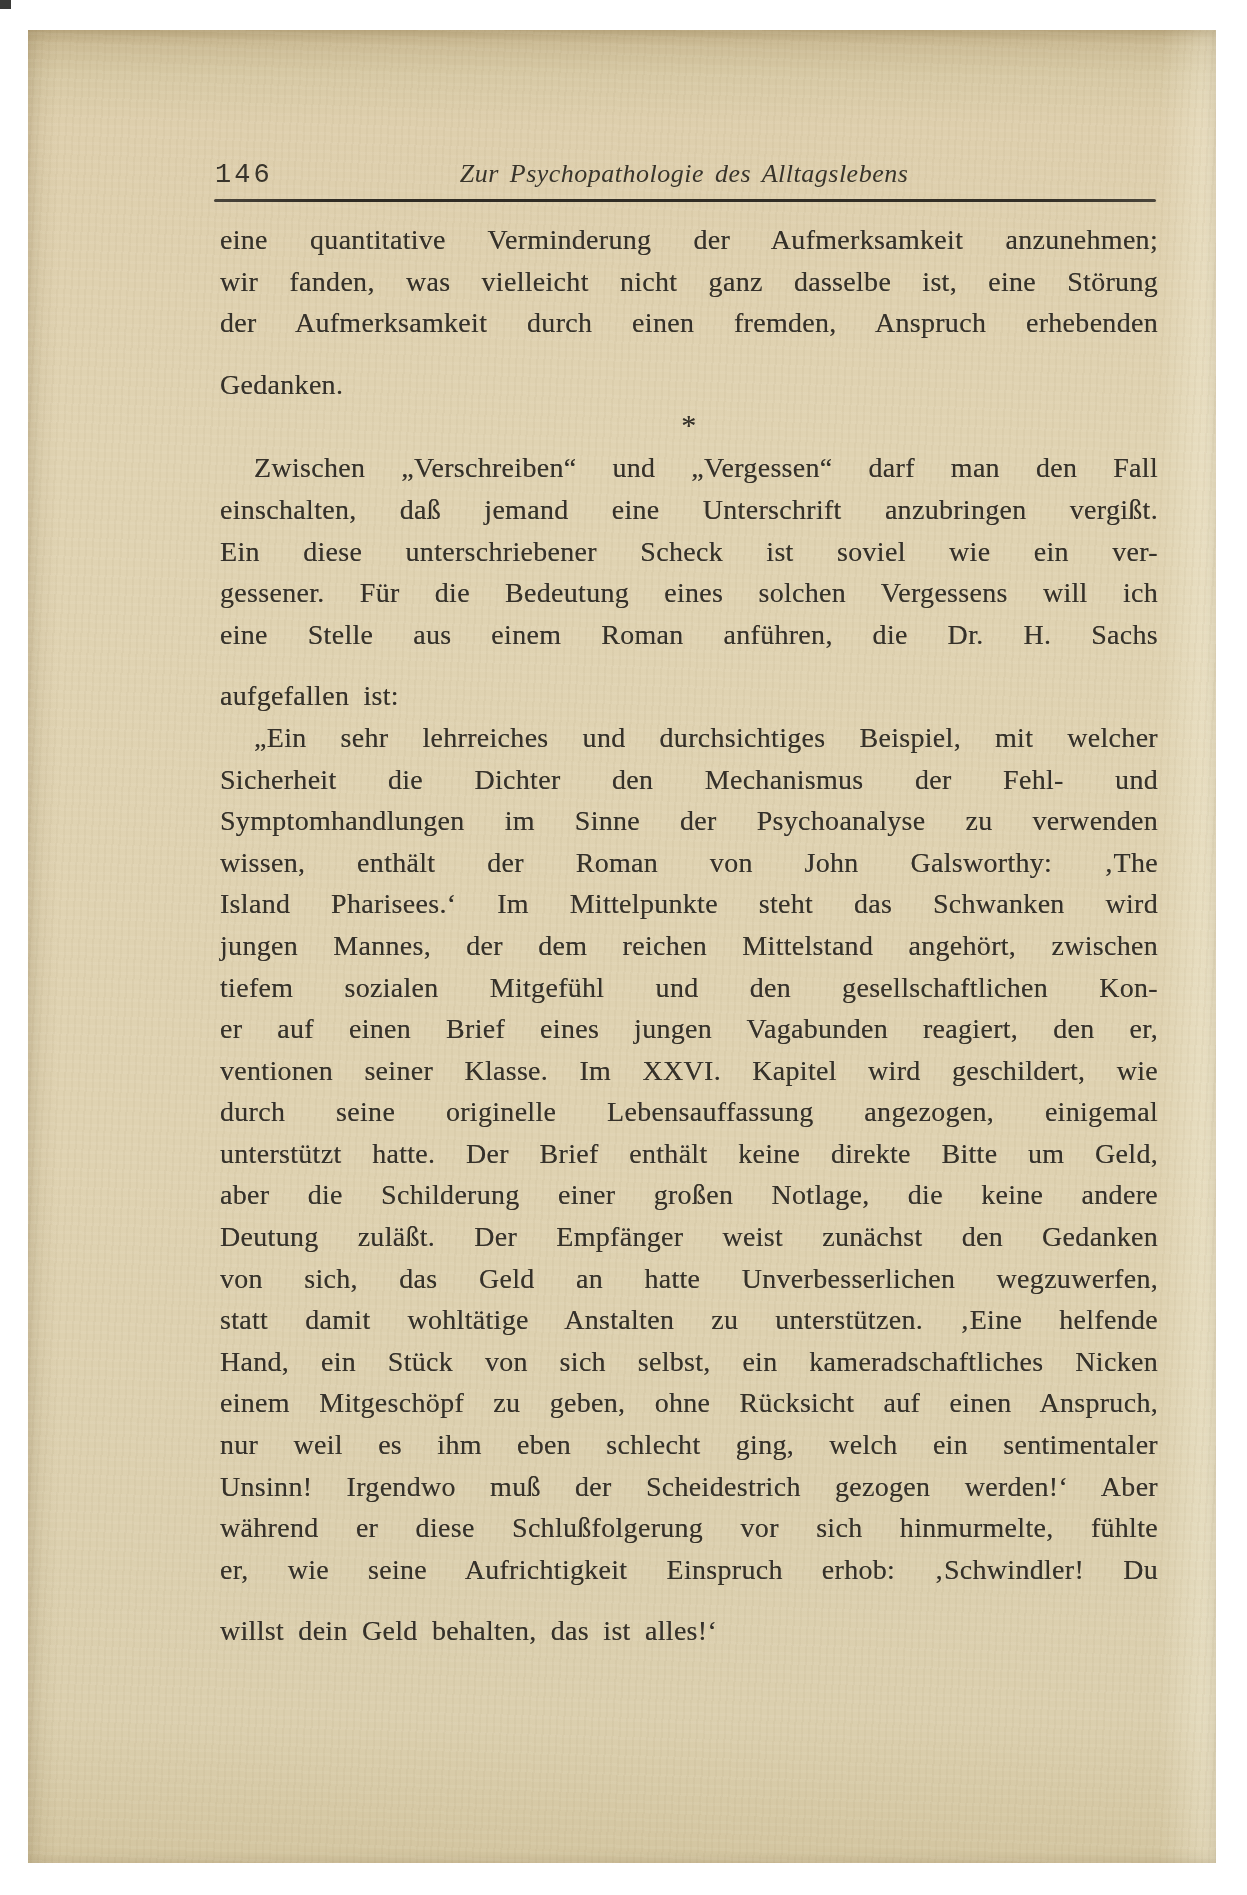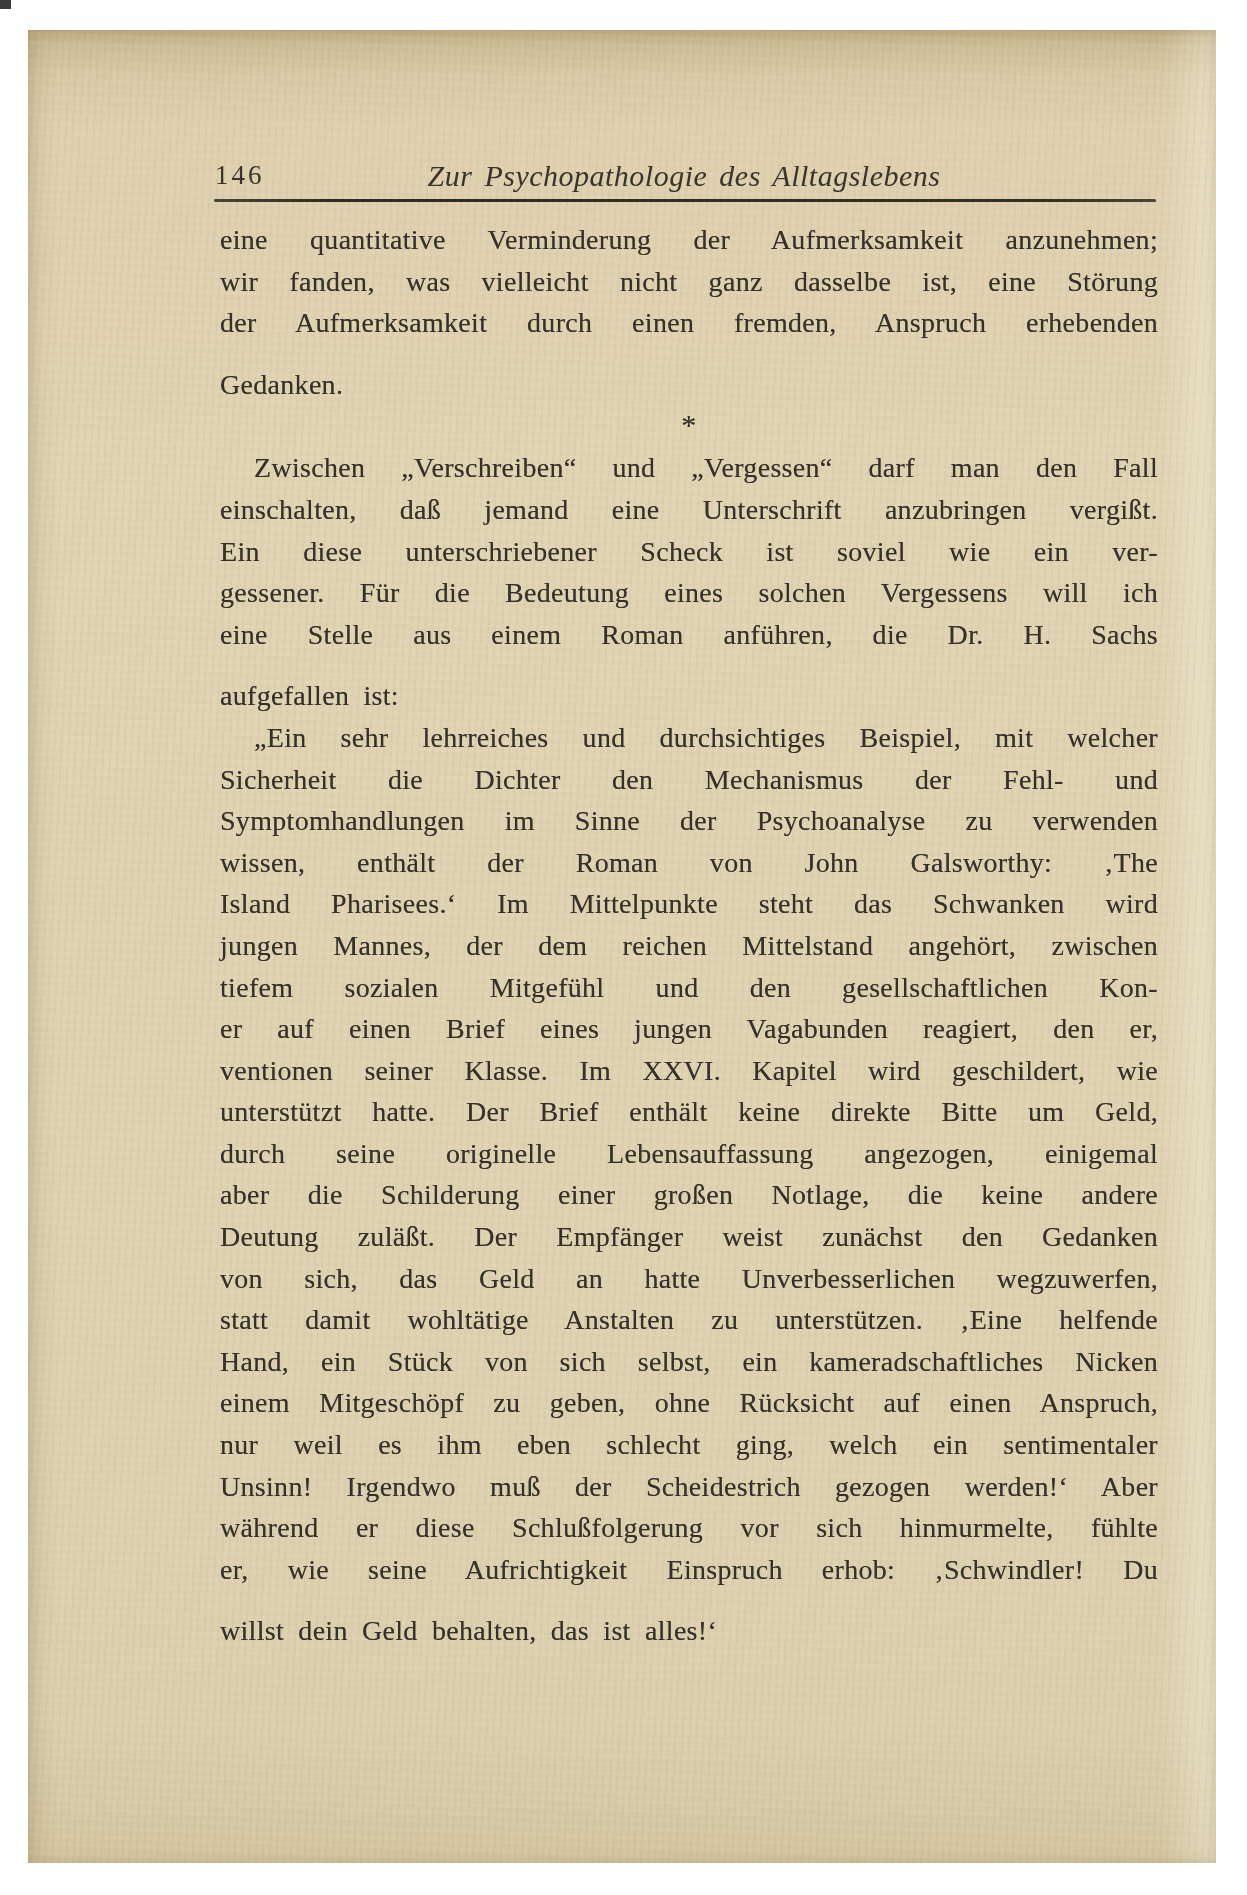--- a/index.html
+++ b/index.html
@@ -41,27 +41,28 @@
       repeating-linear-gradient(93deg, rgba(120,100,60,0.045) 0 2px, rgba(0,0,0,0) 2px 7px),
       repeating-linear-gradient(2deg, rgba(255,255,240,0.05) 0 3px, rgba(0,0,0,0) 3px 9px);
     pointer-events: none;
   }
   .pagenum {
     position: absolute;
     left: 187px; top: 130px;
     font-size: 27px;
     letter-spacing: 3px;
     color: #38342b;
+    font-family: Liberation Mono, monospace;
   }
   .runtitle {
     position: absolute;
     left: 187px; top: 129px;
     width: 938px;
     text-align: center;
-    font-size: 30px;
+    font-size: 26px;
     font-style: italic;
     letter-spacing: 0.5px;
     word-spacing: 4px;
     color: #38342b;
   }
   .rule {
     position: absolute;
     left: 186px; top: 169px;
     width: 942px; height: 3px;
     background: linear-gradient(90deg, #4a453b, #2f2b24 12%, #332f27 88%, #4a453b);
@@ -134,22 +135,22 @@
       <div class="para indent">
         <div class="line">„Ein sehr lehrreiches und durchsichtiges Beispiel, mit welcher</div>
         <div class="line">Sicherheit die Dichter den Mechanismus der Fehl- und</div>
         <div class="line">Symptomhandlungen im Sinne der Psychoanalyse zu verwenden</div>
         <div class="line">wissen, enthält der Roman von John Galsworthy: ‚The</div>
         <div class="line">Island Pharisees.‘ Im Mittelpunkte steht das Schwanken wird</div>
         <div class="line">jungen Mannes, der dem reichen Mittelstand angehört, zwischen</div>
         <div class="line">tiefem sozialen Mitgefühl und den gesellschaftlichen Kon-</div>
         <div class="line">er auf einen Brief eines jungen Vagabunden reagiert, den er,</div>
         <div class="line">ventionen seiner Klasse. Im XXVI. Kapitel wird geschildert, wie</div>
+        <div class="line">durch seine originelle Lebensauffassung angezogen, einigemal</div>
         <div class="line">unterstützt hatte. Der Brief enthält keine direkte Bitte um Geld,</div>
-        <div class="line">durch seine originelle Lebensauffassung angezogen, einigemal</div>
         <div class="line">aber die Schilderung einer großen Notlage, die keine andere</div>
         <div class="line">Deutung zuläßt. Der Empfänger weist zunächst den Gedanken</div>
         <div class="line">von sich, das Geld an hatte Unverbesserlichen wegzuwerfen,</div>
         <div class="line">statt damit wohltätige Anstalten zu unterstützen. ‚Eine helfende</div>
         <div class="line">Hand, ein Stück von sich selbst, ein kameradschaftliches Nicken</div>
         <div class="line">einem Mitgeschöpf zu geben, ohne Rücksicht auf einen Anspruch,</div>
         <div class="line">nur weil es ihm eben schlecht ging, welch ein sentimentaler</div>
         <div class="line">Unsinn! Irgendwo muß der Scheidestrich gezogen werden!‘ Aber</div>
         <div class="line">während er diese Schlußfolgerung vor sich hinmurmelte, fühlte</div>
         <div class="line">er, wie seine Aufrichtigkeit Einspruch erhob: ‚Schwindler! Du</div>

